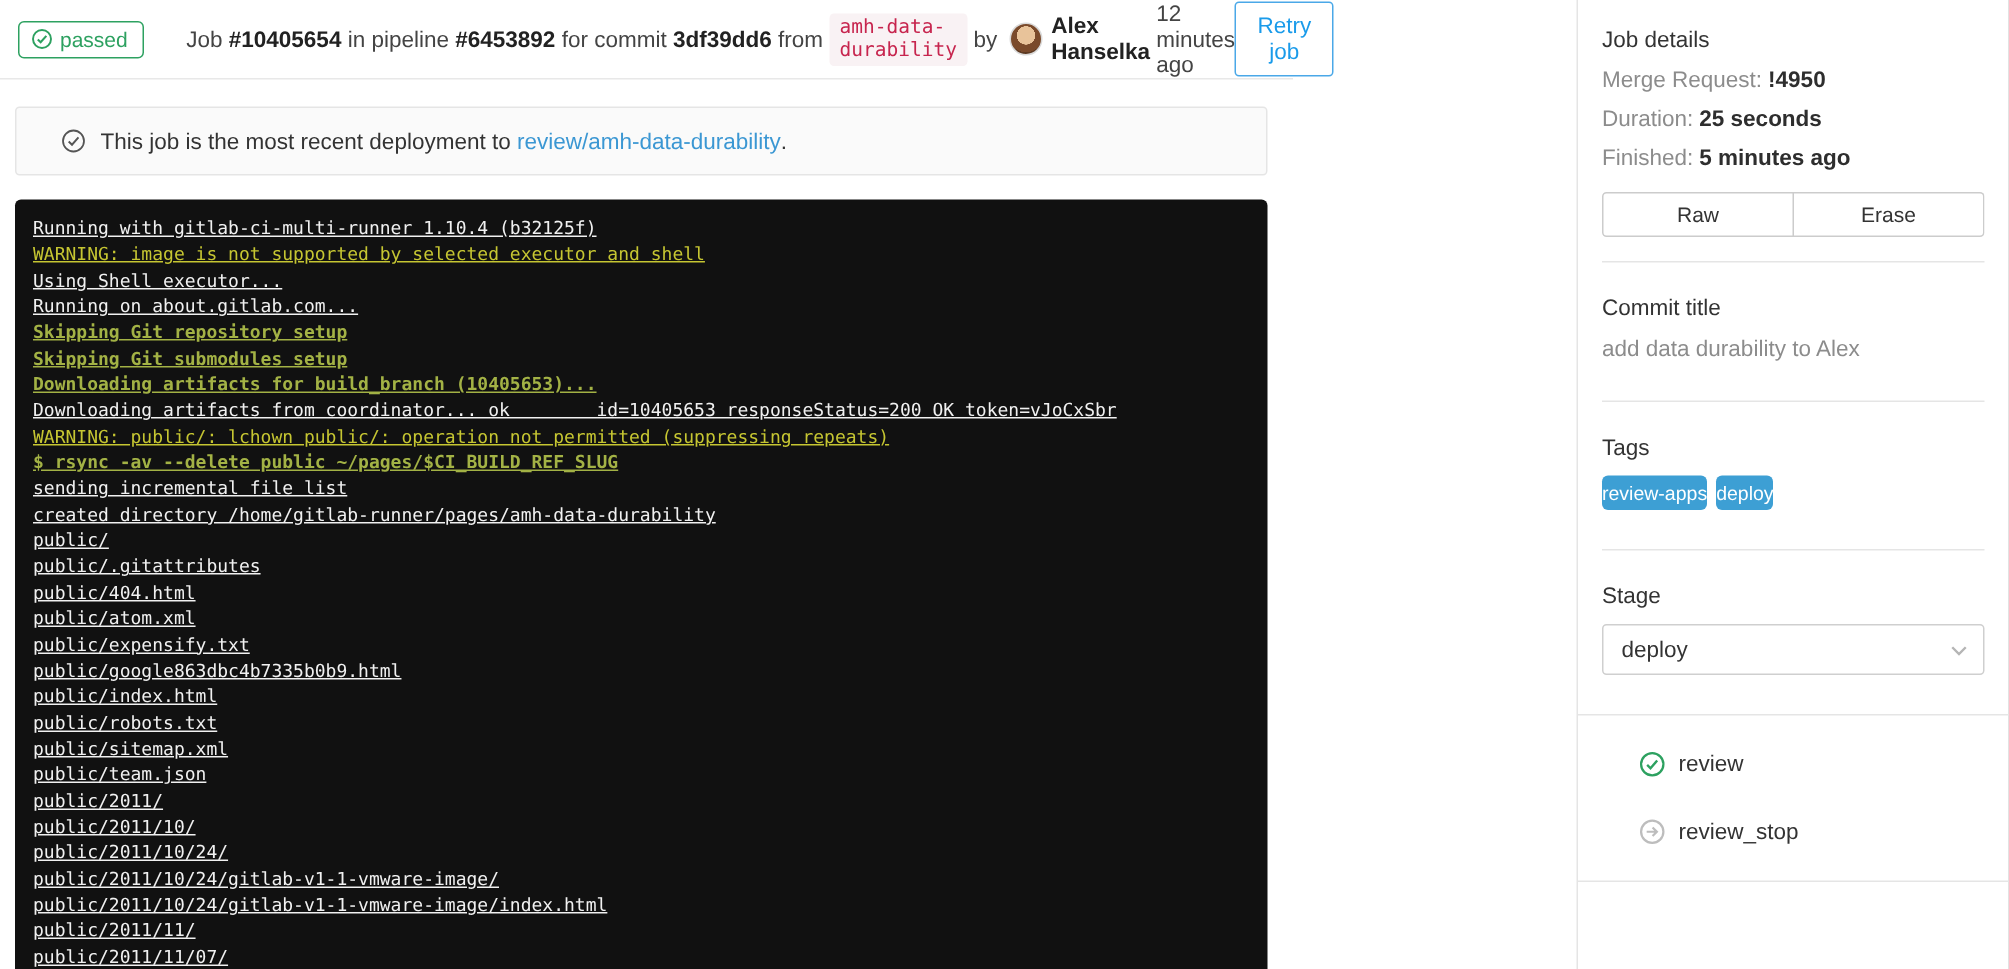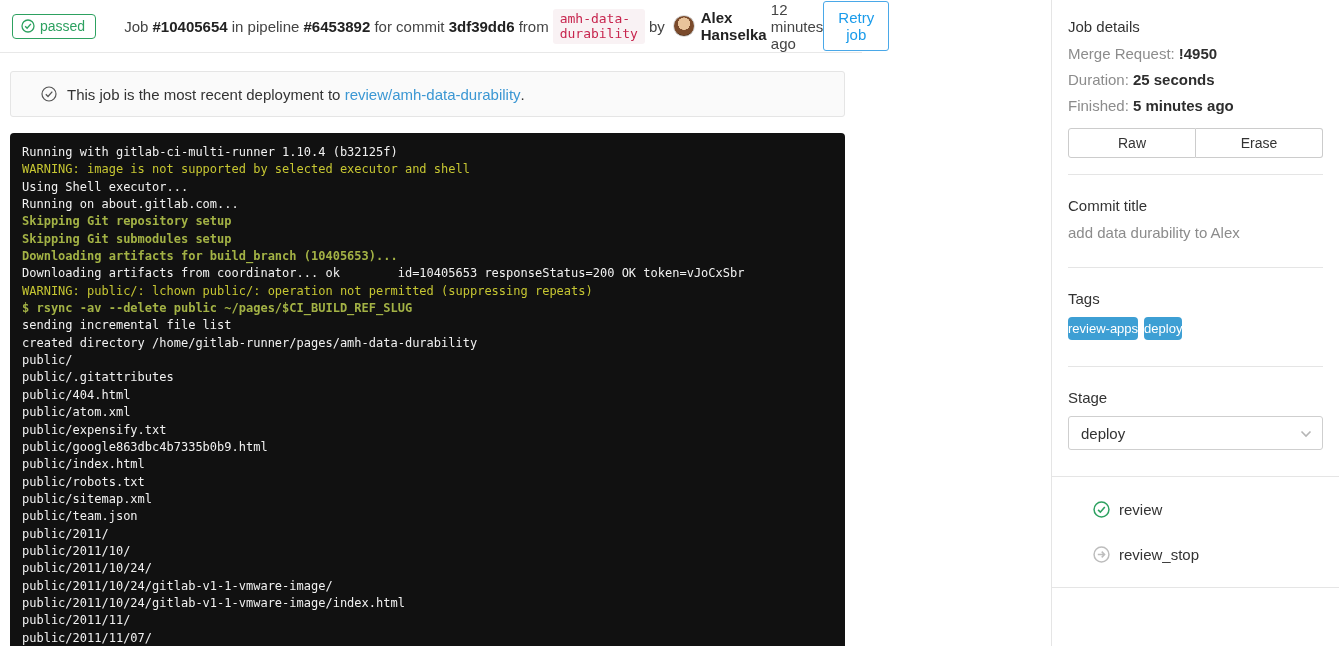--- a/index.html
+++ b/index.html
@@ -29,21 +29,21 @@
 
   .notice-bar { margin:18px 17px 16px 10px; background:#fafafa; border:1px solid #e5e5e5;
     border-radius:3px; height:46px; display:flex; align-items:center; padding:0 30px;
     font-size:15px; color:#333; }
   .notice-bar svg { margin-right:10px; flex:none; }
   .notice-link { color:#3b97d3; text-decoration:none; }
 
   .log { position:relative; margin:0 17px 0 10px; background:#111111; border-radius:4px 4px 0 0;
     height:560px; padding:11px 12px; overflow:hidden;
     font-family:"DejaVu Sans Mono", monospace; font-size:12px; }
-  .log-line { white-space:pre; line-height:17.35px; color:#f1f1f1; }
+  .log-line { white-space:pre; line-height:17.35px; color:#f1f1f1;text-decoration:underline; }
   .log-line.warn   { color:#c6c632; }
   .log-line.notice, .log-line.cmd { color:#a3b245; font-weight:bold; }
 
   .scroll-hint { position:absolute; left:999px; top:596px; width:24px; height:42px; }
 
   
   .sidebar { position:absolute; left:1051px; top:0; width:288px; height:646px;
     border-left:1px solid #e5e5e5; background:#fff; font-size:15px; }
   .sb-section { padding:12px 16px; }
   .sb-heading { font-size:15px; color:#333; font-weight:500; margin:6px 0 10px; }

